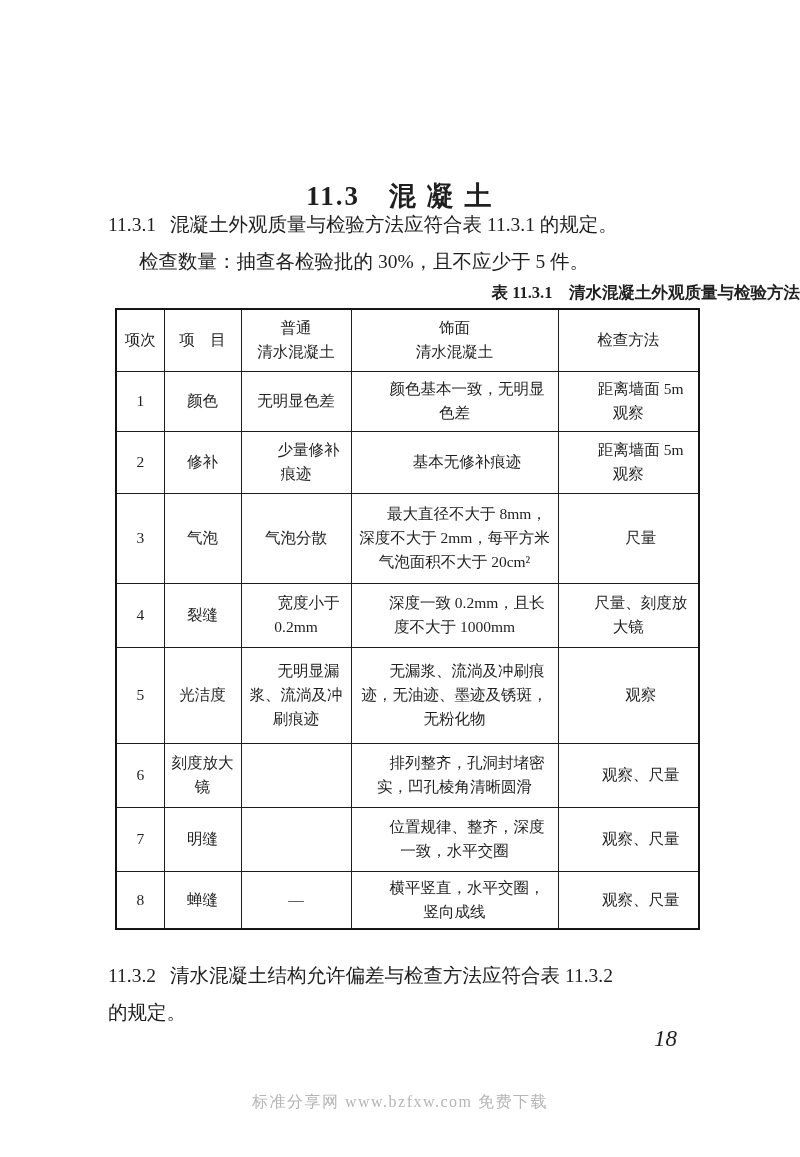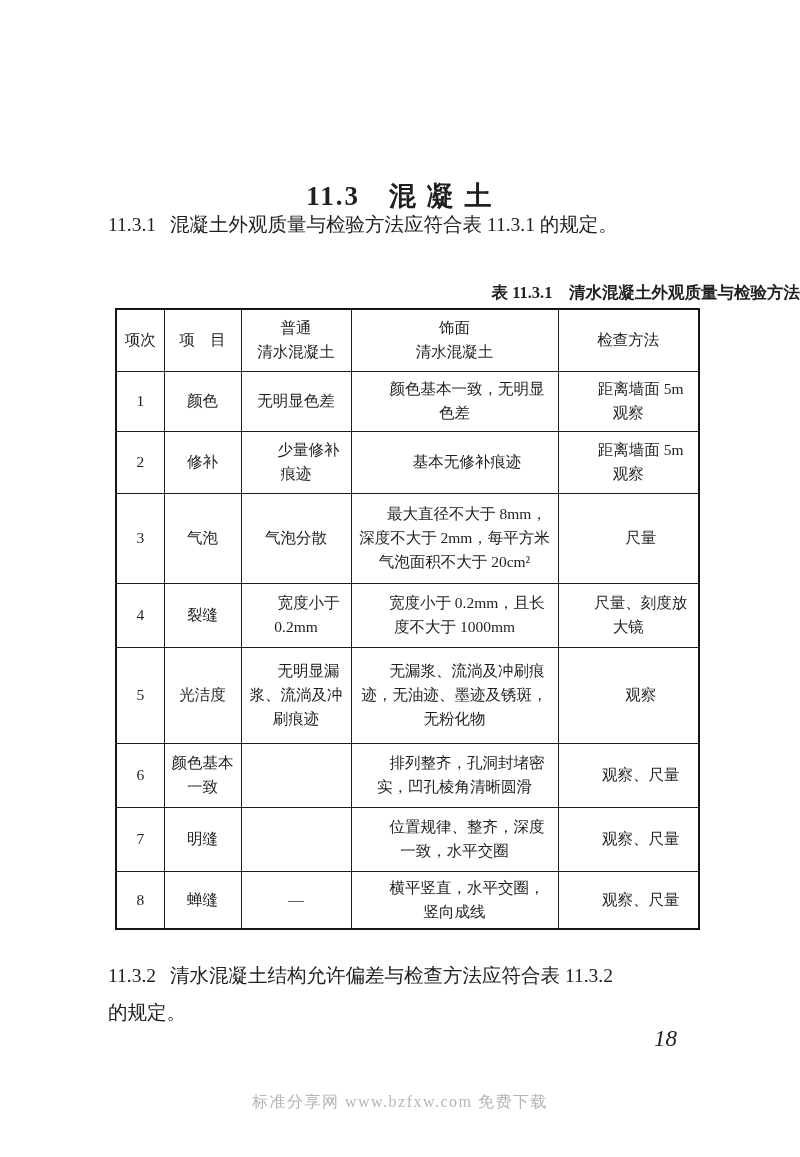--- a/index.html
+++ b/index.html
@@ -61,20 +61,21 @@
 </head>
 <body>
 
 <div class="page">
 
 
   <h2 class="section-heading">11.3　混 凝 土</h2>
 
   <div class="clause clause-1">
     <span class="num">11.3.1</span><span>混凝土外观质量与检验方法应符合表 11.3.1 的规定。</span>
+    <span class="line2-indented">检查数量：抽查各检验批的 30%，且不应少于 5 件。</span>
   </div>
 
   <h3 class="table-title">表 11.3.1　清水混凝土外观质量与检验方法</h3>
 
   <table class="spec">
     <colgroup>
       <col style="width:48px">
         <col style="width:77px">
         <col style="width:110px">
         <col style="width:207px">
@@ -112,33 +113,33 @@
       <td class="c">3</td>
       <td class="c">气泡</td>
       <td class="c">气泡分散</td>
       <td class="l">最大直径不大于 8mm，深度不大于 2mm，每平方米气泡面积不大于 20cm²</td>
       <td class="l">尺量</td>
     </tr>
     <tr style="height:64px">
       <td class="c">4</td>
       <td class="c">裂缝</td>
       <td class="l">宽度小于 0.2mm</td>
-      <td class="l">宽度小于 0.2mm，且长度不大于 1000mm</td>
+      <td class="l">深度一致 0.2mm，且长度不大于 1000mm</td>
       <td class="l">尺量、刻度放大镜</td>
     </tr>
     <tr style="height:96px">
       <td class="c">5</td>
       <td class="c">光洁度</td>
       <td class="l">无明显漏浆、流淌及冲刷痕迹</td>
       <td class="l">无漏浆、流淌及冲刷痕迹，无油迹、墨迹及锈斑，无粉化物</td>
       <td class="l">观察</td>
     </tr>
     <tr style="height:64px">
       <td class="c">6</td>
-      <td class="c">颜色基本一致</td>
+      <td class="c">刻度放大镜</td>
       <td class="c"></td>
       <td class="l">排列整齐，孔洞封堵密实，凹孔棱角清晰圆滑</td>
       <td class="l">观察、尺量</td>
     </tr>
     <tr style="height:64px">
       <td class="c">7</td>
       <td class="c">明缝</td>
       <td class="c"></td>
       <td class="l">位置规律、整齐，深度一致，水平交圈</td>
       <td class="l">观察、尺量</td>

